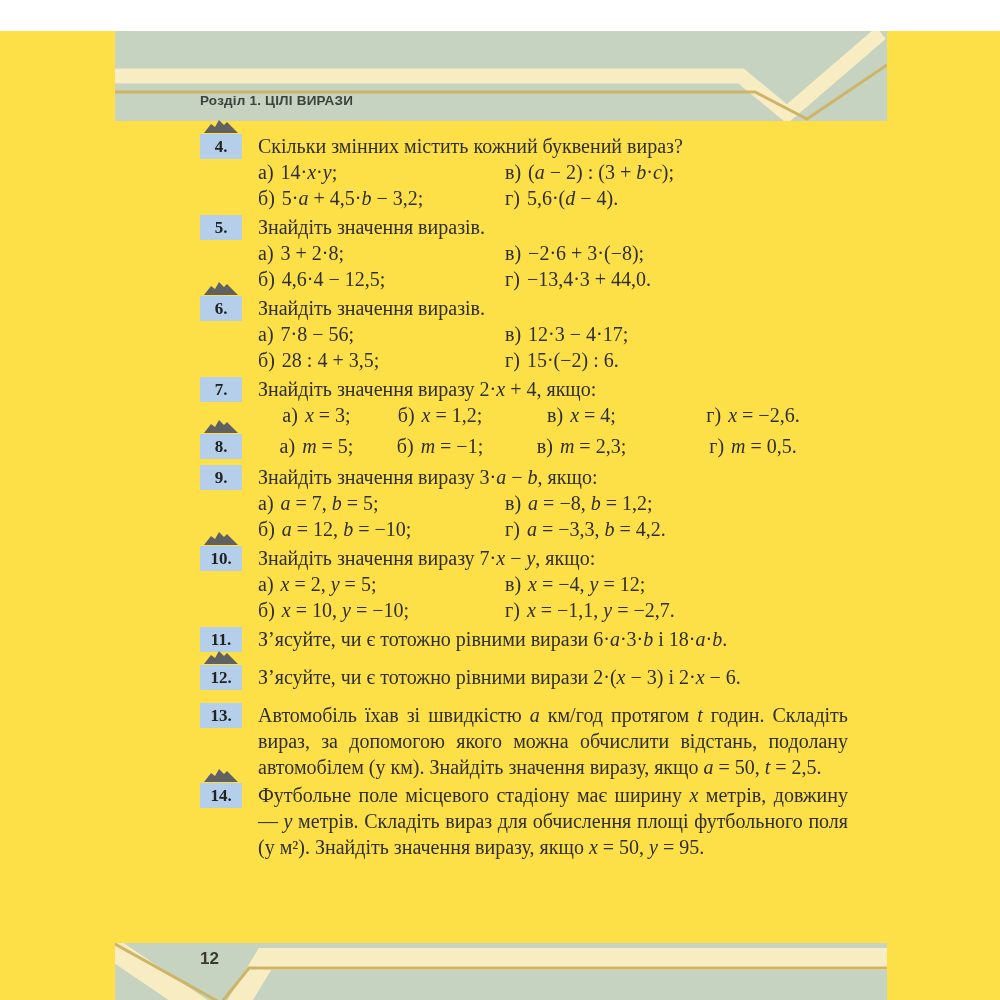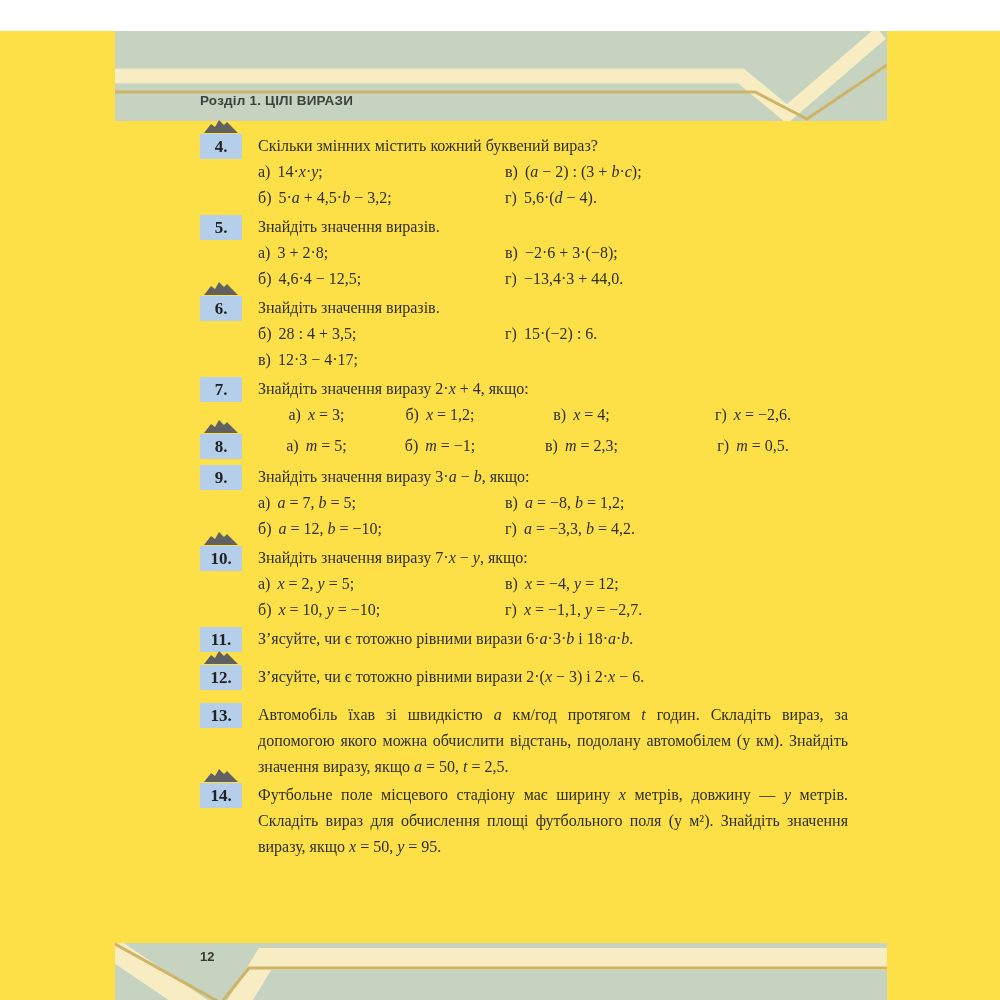--- a/index.html
+++ b/index.html
@@ -22,39 +22,39 @@
 
   .chapter-header {
     position: absolute; left: 200px; top: 62px;
     font-family: "Liberation Sans", sans-serif;
     font-size: 13.5px; font-weight: bold; color: var(--header-text);
     letter-spacing: 0.2px;
   }
   .page-number {
     position: absolute; left: 200px; top: 918px;
     font-family: "Liberation Sans", sans-serif;
-    font-size: 13px; font-weight: bold; color: #3a3a33;
+    font-size: 17px; font-weight: bold; color: #3a3a33;
   }
 
   
   main.problems {
     position: absolute; left: 200px; top: 102px; width: 648px;
   }
   .problem { display: grid; grid-template-columns: 58px 1fr; }
   .gutter { position: relative; }
   .numbox {
     width: 42px; height: 25px; margin-top: 1px;
     background: var(--num-box-blue);
     display: flex; align-items: center; justify-content: center;
     font-size: 17px; font-weight: bold; color: #222220;
   }
   .mountain { position: absolute; left: 4px; top: -13px; width: 34px; height: 13px; }
   .mountain polygon { fill: #616161; }
 
-  .content { font-size: 16px; line-height: 26px; }
+  .content { font-size: 20px; line-height: 26px; }
   .title { white-space: nowrap; }
   .options { display: grid; }
   .layout-cols2 { margin-bottom: 3px; }
   .layout-cols2 .options { grid-template-columns: 247px 1fr; grid-auto-flow: column; grid-template-rows: repeat(2, 26px); }
   .layout-row4 { margin-bottom: 5px; }
   .layout-row4 .options { grid-template-columns: 117px 130px 153px 1fr; text-align: center; }
   .layout-inline { margin-bottom: 12px; }
   .layout-paragraph { margin-bottom: 2px; }
   .opt { white-space: nowrap; }
   .opt-label { margin-right: 7px; }
@@ -121,20 +121,21 @@
       <svg class="mountain" viewBox="0 0 34 13">
         <polygon points="0,13 7,4 11,7 15,0 20,5 23,2 28,7 34,13"></polygon>
       </svg>
       <div class="numbox">
         <span>6.</span>
       </div>
     </div>
     <div class="content">
       <p class="title">Знайдіть значення виразів.</p>
       <div class="options">
+            <span class="opt"><span class="opt-label">а)</span><span class="expr">7·8 − 56;</span></span>
             <span class="opt"><span class="opt-label">б)</span><span class="expr">28 : 4 + 3,5;</span></span>
             <span class="opt"><span class="opt-label">в)</span><span class="expr">12·3 − 4·17;</span></span>
             <span class="opt"><span class="opt-label">г)</span><span class="expr">15·(−2) : 6.</span></span>
           </div>
 
     </div>
   </section>
 
   <section class="problem layout-row4">
     <div class="gutter">

